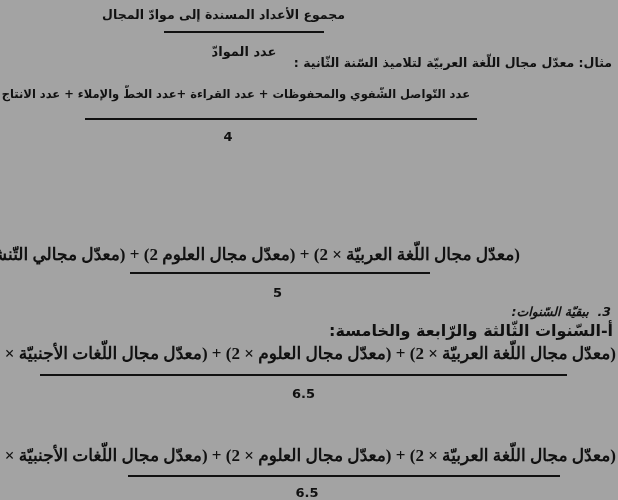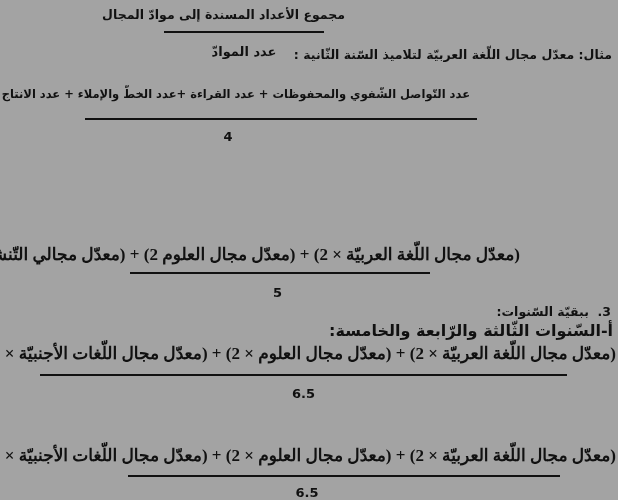--- a/index.html
+++ b/index.html
@@ -36,33 +36,33 @@
     font-size:13px;
     text-align:center;
     white-space:nowrap;
   }
   .formula{font-size:17px;font-family:Liberation Serif, serif;}
   
   #f1n{left:120px;top:7px;width:225px;}
   #f1b{left:164px;top:31px;width:160px;}
   #f1d{left:164px;top:44px;width:160px;}
   
-  #exl{right:6px;top:47px;}
+  #exl{right:6px;top:55px;}
   
   #f2n{left:25px;top:87px;width:445px;font-size:11.5px;}
   #f2b{left:85px;top:118px;width:392px;}
   #f2d{left:85px;top:129px;width:286px;}
   
   #s2h{right:6px;top:171px;}
   #s2s1{right:100px;top:211px;}
   #f3n{left:125px;top:247px;width:395px;}
   #f3b{left:130px;top:272px;width:300px;}
   #f3d{left:130px;top:285px;width:295px;}
   
-  #s3h{right:7px;top:304px;}
+  #s3h{right:7px;top:304px;font-style:italic;}
   #s3sa{right:5px;top:323px;font-size:16px;}
   #fan{left:2px;top:346px;width:614px;}
   #fab{left:40px;top:374px;width:527px;}
   #fad{left:40px;top:386px;width:527px;}
   #s3sb{right:5px;top:425px;}
   #fbn{left:2px;top:448px;width:614px;}
   #fbb{left:128px;top:475px;width:432px;}
   #fbd{left:128px;top:485px;width:358px;}
 </style>
 </head>

